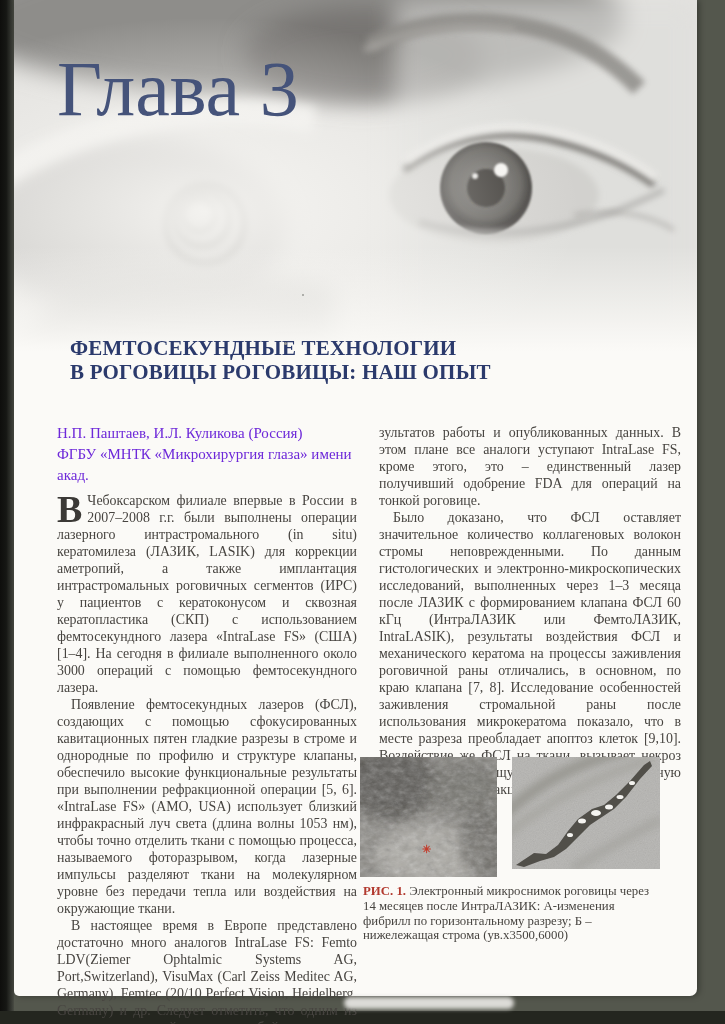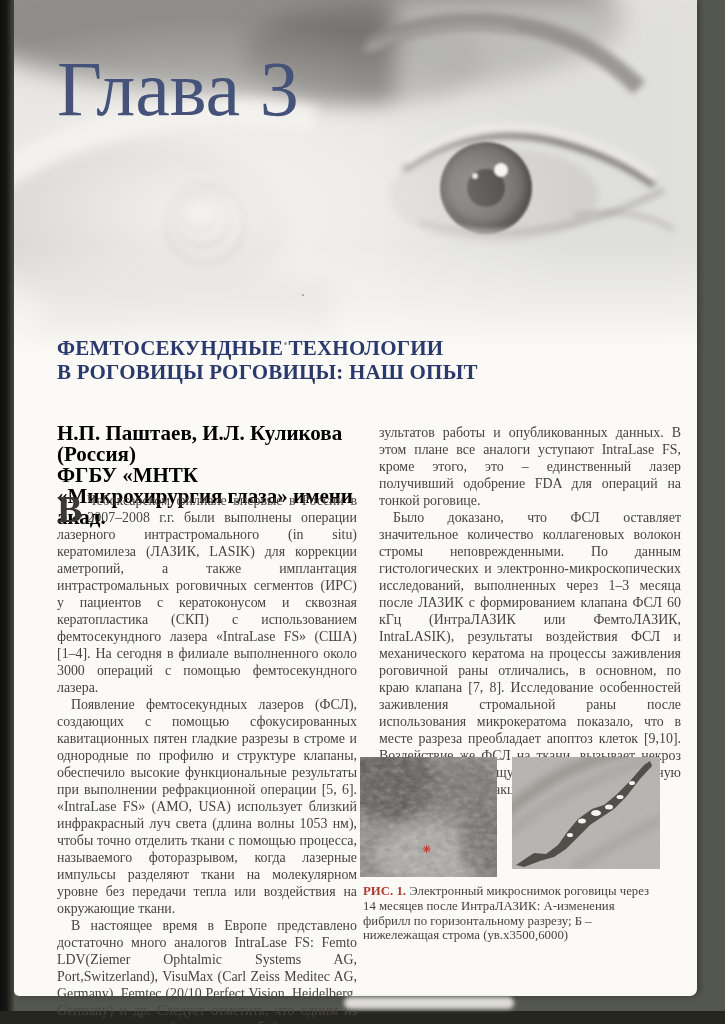--- a/index.html
+++ b/index.html
@@ -23,25 +23,25 @@
     background:#fbfaf7;border-radius:0 0 7px 5px;
     box-shadow:2px 0 6px rgba(0,0,0,.35);
   }
   #header-photo{position:absolute;left:0;top:0;width:683px;height:352px;overflow:hidden;}
   #chapter-title{
     position:absolute;left:43px;top:50px;
     font-size:78px;line-height:1;color:var(--chapter-blue);white-space:nowrap;
   }
   #chapter-subtitle{position:absolute;left:43px;top:156px;
     font-size:38px;line-height:45px;color:#3b3936;white-space:nowrap;}
-  #section-heading{position:absolute;left:43px;top:337px;
+  #section-heading{position:absolute;left:56px;top:337px;
     font-size:21px;line-height:23.5px;font-weight:bold;color:var(--heading-navy);
     letter-spacing:.2px;white-space:nowrap;}
   #authors-block{position:absolute;left:43px;top:423px;width:306px;
-    font-size:21px;line-height:21px;font-weight:bold;color:#000000;}
+    font-size:15px;line-height:21px;font-weight:normal;color:#6d28d9;}
   .col{position:absolute;font-size:13.9px;line-height:17px;text-align:justify;
     color:var(--body-text);}
   #col-left{left:43px;top:492px;width:300px;}
   #col-right{left:365px;top:424px;width:302px;}
   .col p{margin:0;}
   .col p.indent{text-indent:14px;}
   .dropcap{float:left;font-size:38px;line-height:30px;font-weight:bold;
     color:#3b3936;padding:2px 5px 0 0;}
   .micrograph{position:absolute;overflow:hidden;}
   #micrograph-a{left:346px;top:757px;width:137px;height:120px;}

